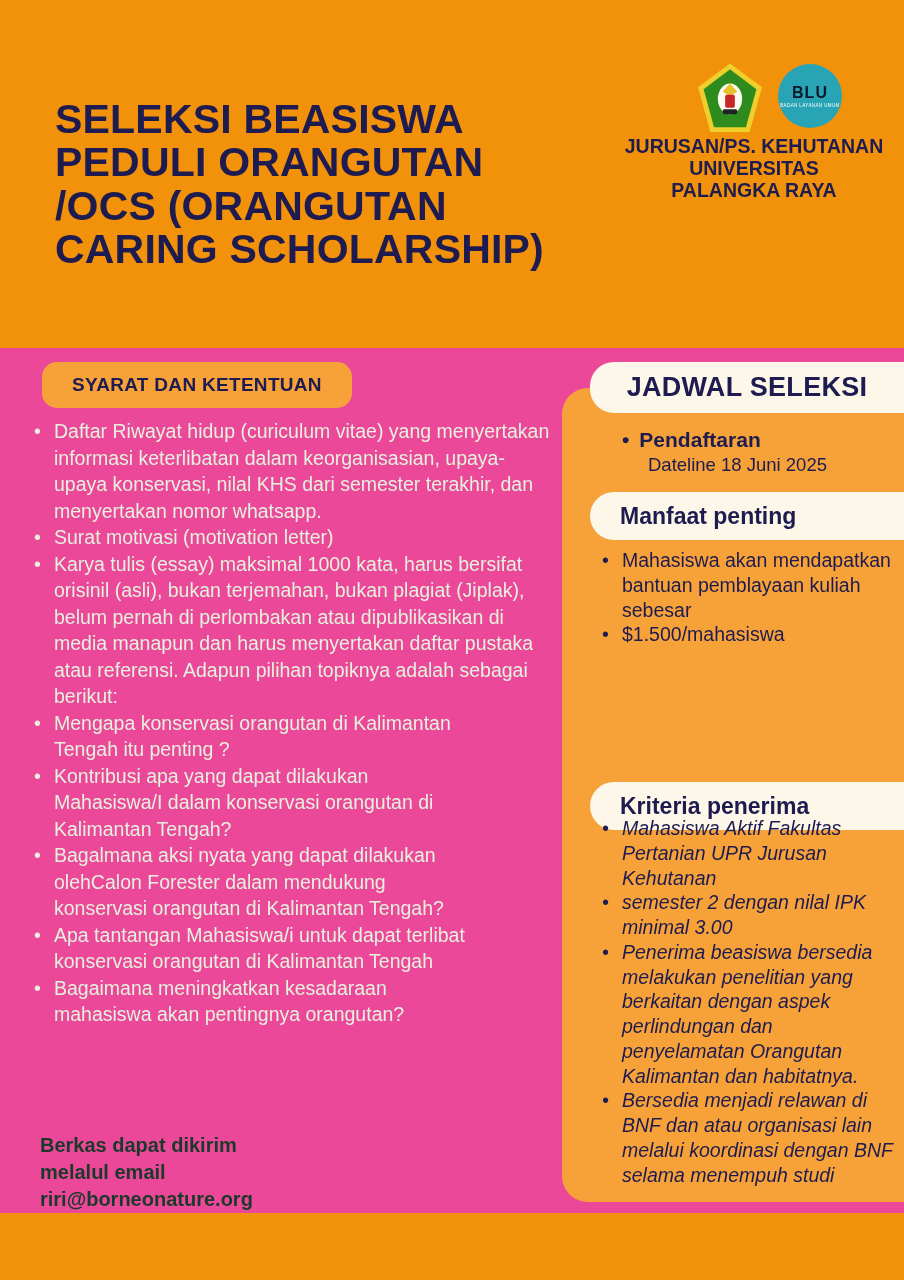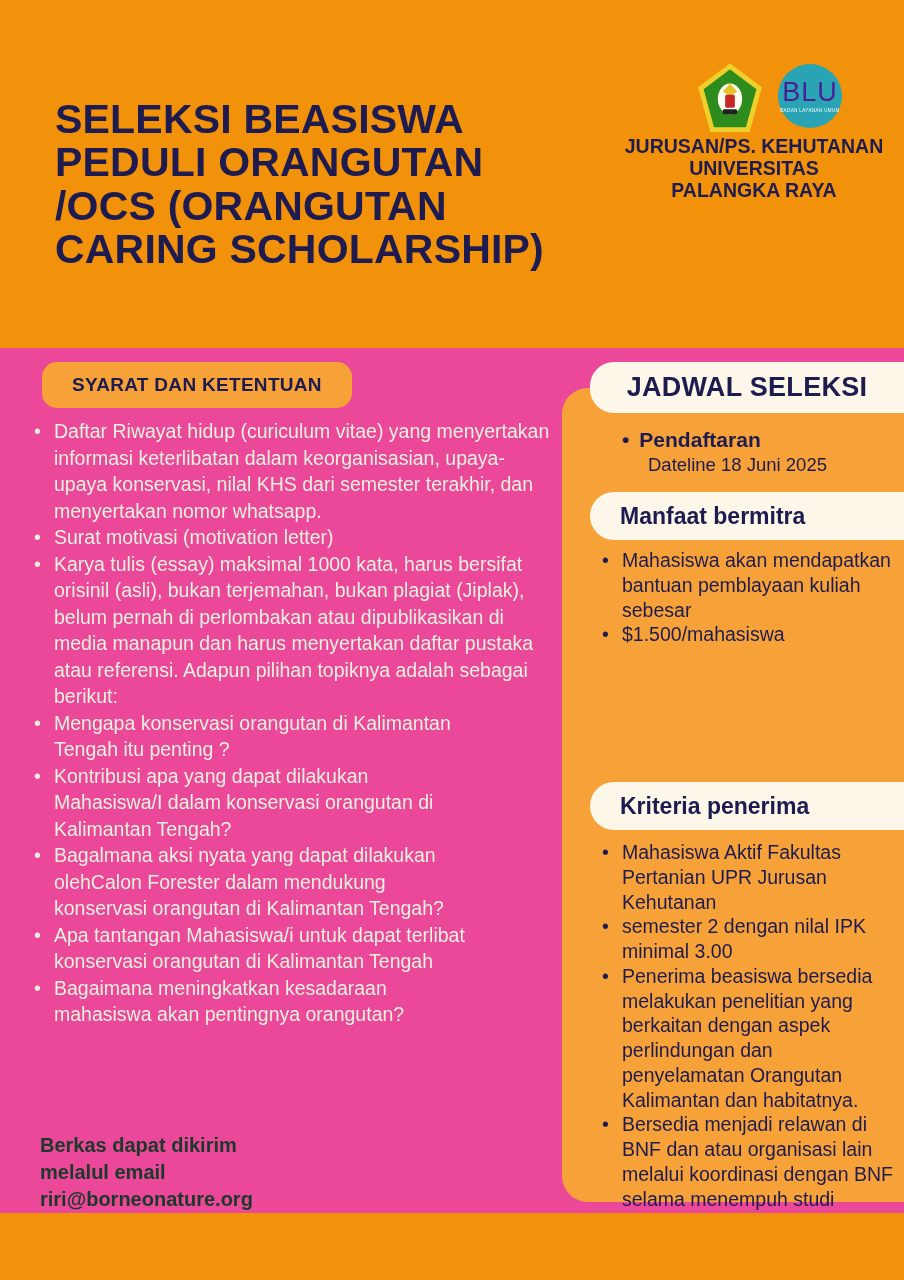--- a/index.html
+++ b/index.html
@@ -18,21 +18,21 @@
   .dept{
     position:absolute;left:612px;top:136px;width:284px;
     text-align:center;font-size:19.5px;line-height:1.12;font-weight:800;color:#1D1B4F;
   }
   .logos{position:absolute;left:698px;top:62px;width:150px;height:60px;}
   .upr-logo{position:absolute;left:0;top:2px;}
   .blu-logo{
     position:absolute;left:80px;top:2px;width:64px;height:64px;border-radius:50%;
     background:#28A4B5;display:flex;flex-direction:column;align-items:center;justify-content:center;
   }
-  .blu-text{color:#4c1d95;font-weight:400;font-size:27px;letter-spacing:1px;line-height:1;}
+  .blu-text{color:#0f172a;font-weight:700;font-size:16px;letter-spacing:1px;line-height:1;}
   .blu-caption{color:#fff;font-size:4.5px;letter-spacing:.4px;margin-top:2px;white-space:nowrap;}
   
   .green-band{position:absolute;left:0;top:348px;width:904px;height:865px;background:#ec4899;}
   .footer-strip{position:absolute;left:0;top:1213px;width:904px;height:67px;background:#F2920A;}
   
   .req-button{
     position:absolute;left:42px;top:14px;
     background:#F7A239;color:#1D1B4F;font-weight:800;font-size:19px;letter-spacing:.3px;
     padding:12px 30px;border-radius:15px;border:none;
   }
@@ -60,21 +60,21 @@
   .card-sub{left:590px;height:48px;width:314px;padding-left:0;}
   .card-sub .card-title{font-size:23px;font-weight:800;margin-left:30px;}
   .card-manfaat{top:144px;}
   .card-kriteria{top:434px;}
   .sched-item{position:absolute;left:622px;top:80px;color:#1D1B4F;}
   .sched-label{font-size:21px;font-weight:800;}
   .sched-label::before{content:"•";margin-right:10px;}
   .sched-detail{font-size:18.5px;margin-left:26px;margin-top:2px;}
   .panel-list{position:absolute;width:300px;color:#1D1B4F;font-size:19.5px;line-height:1.27;}
   .benefits-list{left:598px;top:200px;}
-  .criteria-list{left:598px;top:492px;}
+  .criteria-list{left:598px;top:468px;font-style:italic;}
 </style>
 </head>
 <body>
 
 <div class="poster">
 
   <div class="title">
       <div class="title-line">SELEKSI BEASISWA</div>
       <div class="title-line">PEDULI ORANGUTAN</div>
       <div class="title-line">/OCS (ORANGUTAN</div>
@@ -131,21 +131,21 @@
     <div class="cream-card card-jadwal">
       <span class="card-title">JADWAL SELEKSI</span>
     </div>
 
     <div class="sched-item">
       <div class="sched-label">Pendaftaran</div>
       <div class="sched-detail">Dateline 18 Juni 2025</div>
     </div>
 
     <div class="cream-card card-sub card-manfaat">
-      <span class="card-title">Manfaat bermitra</span>
+      <span class="card-title">Manfaat penting</span>
     </div>
 
     <ul class="blist panel-list benefits-list">
         <li><span>Mahasiswa akan mendapatkan bantuan pemblayaan kuliah sebesar</span></li>
         <li><span>$1.500/mahasiswa</span></li>
       </ul>
 
     <div class="cream-card card-sub card-kriteria">
       <span class="card-title">Kriteria penerima</span>
     </div>

